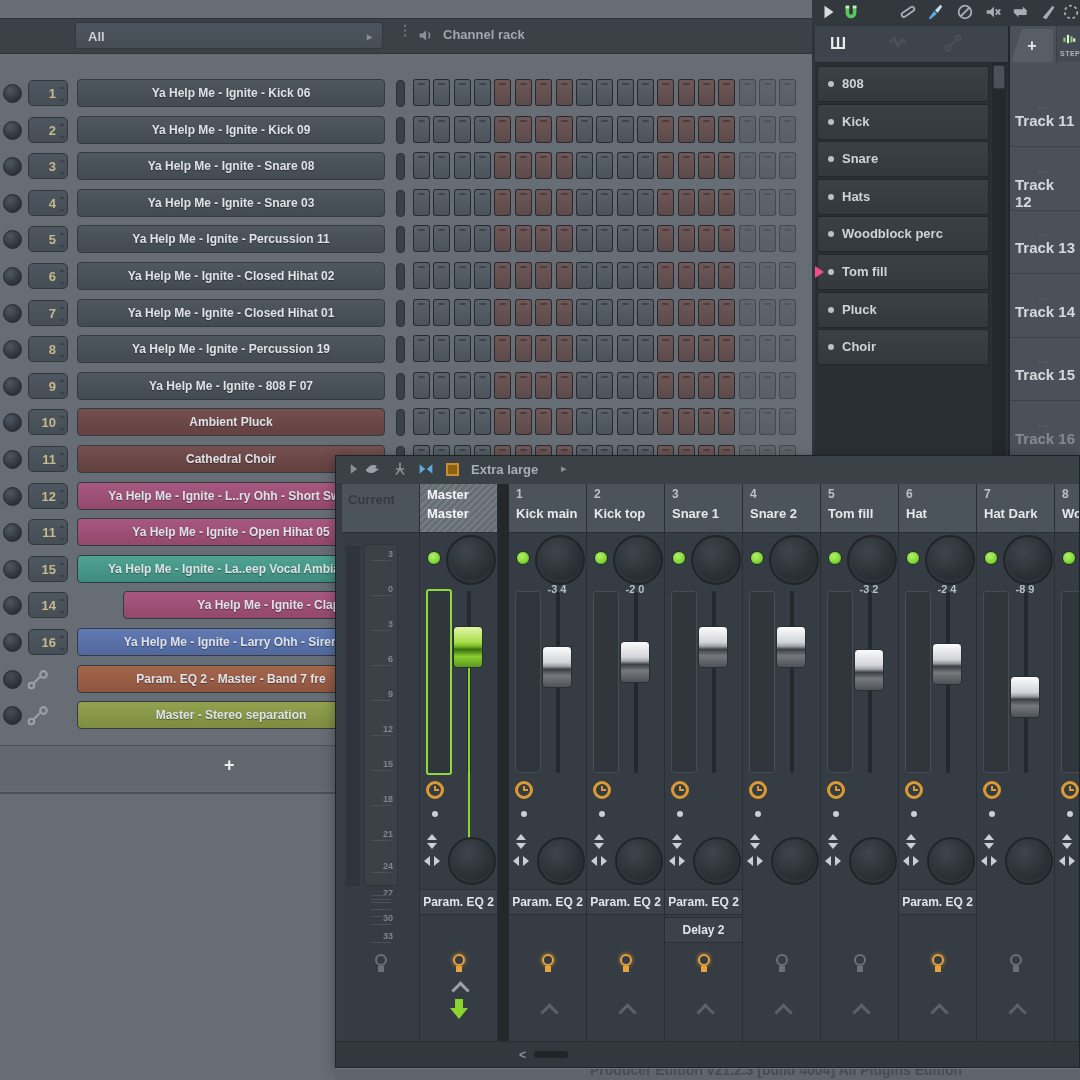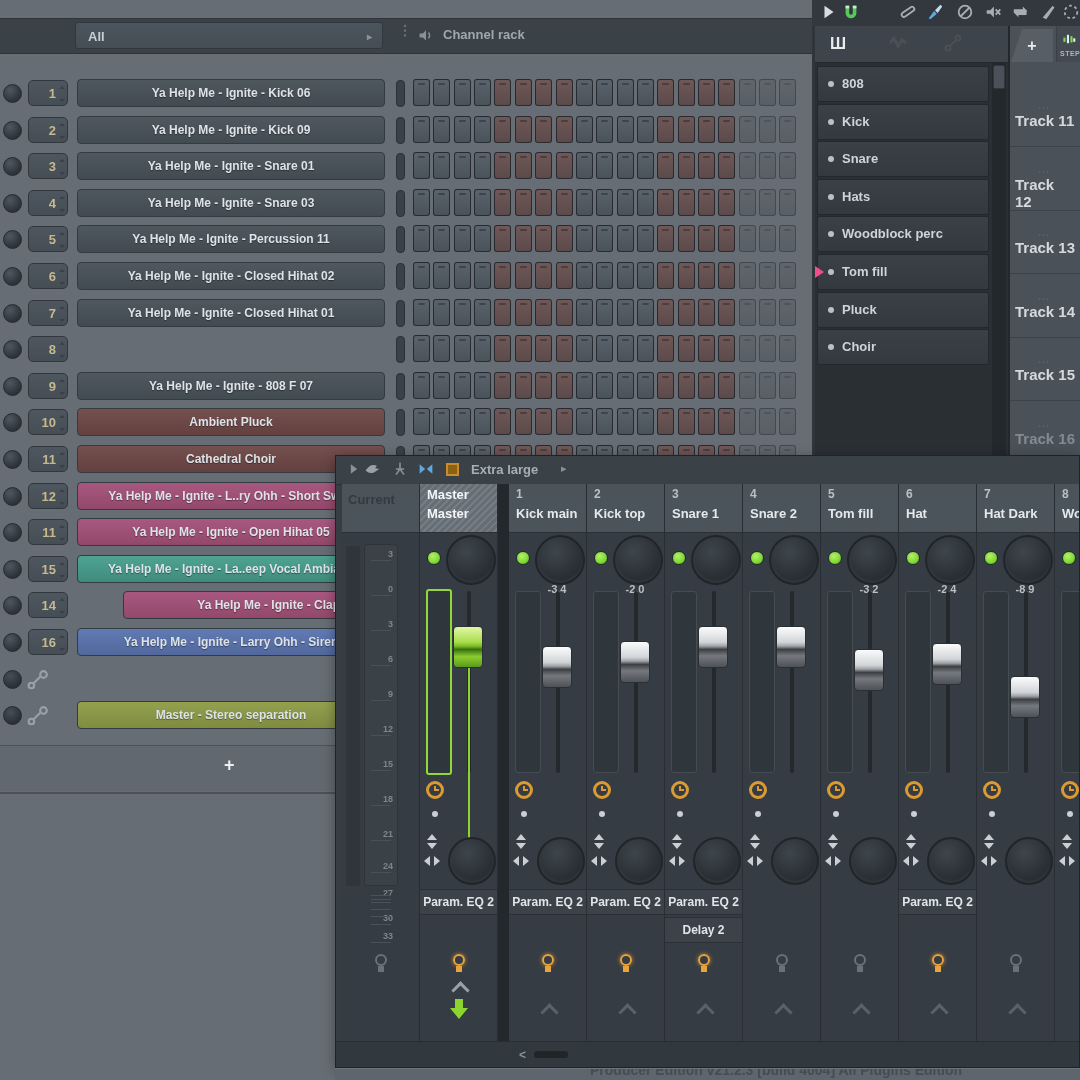--- a/index.html
+++ b/index.html
@@ -270,21 +270,21 @@
           <div class="step d abs" style="left: 779.3px; top: 0px;">
             <i></i>
           </div>
         </div>
         <div class="abs" style="left: 0px; top: 100.2px; width: 812px; height: 36px;">
           <div class="led abs" style="left: 3px; top: 5px;"></div>
           <div class="badge abs" style="left: 28px; top: 1px;"><span>3</span><div class="spin">
               <i class="up"></i>
               <i class="dn"></i>
             </div></div>
-          <div class="chbtn abs" style="left: 77px; top: 0px; background: linear-gradient(rgb(79, 88, 95), rgb(67, 75, 82));"><span>Ya Help Me - Ignite - Snare 01</span></div>
+          <div class="chbtn abs" style="left: 77px; top: 0px; background: linear-gradient(rgb(79, 88, 95), rgb(67, 75, 82));"><span>Ya Help Me - Ignite - Snare 08</span></div>
           <div class="mini-slider abs" style="left: 396px; top: 1px;"></div>
           <div class="step g abs" style="left: 413px; top: 0px;">
             <i></i>
           </div>
           <div class="step g abs" style="left: 433.4px; top: 0px;">
             <i></i>
           </div>
           <div class="step g abs" style="left: 453.7px; top: 0px;">
             <i></i>
           </div>
@@ -600,20 +600,21 @@
           <div class="step d abs" style="left: 779.3px; top: 0px;">
             <i></i>
           </div>
         </div>
         <div class="abs" style="left: 0px; top: 283.2px; width: 812px; height: 36px;">
           <div class="led abs" style="left: 3px; top: 5px;"></div>
           <div class="badge abs" style="left: 28px; top: 1px;"><span>8</span><div class="spin">
               <i class="up"></i>
               <i class="dn"></i>
             </div></div>
+          <div class="chbtn abs" style="left: 77px; top: 0px; background: linear-gradient(rgb(79, 88, 95), rgb(67, 75, 82));"><span>Ya Help Me - Ignite - Percussion 19</span></div>
           <div class="mini-slider abs" style="left: 396px; top: 1px;"></div>
           <div class="step g abs" style="left: 413px; top: 0px;">
             <i></i>
           </div>
           <div class="step g abs" style="left: 433.4px; top: 0px;">
             <i></i>
           </div>
           <div class="step g abs" style="left: 453.7px; top: 0px;">
             <i></i>
           </div>
@@ -1194,20 +1195,21 @@
             <i></i>
           </div>
         </div>
         <div class="abs" style="left: 0px; top: 612.6px; width: 812px; height: 36px;">
           <div class="led" style="position: absolute; left: 3px; top: 5px; background: radial-gradient(circle at 38% 30%, rgb(69, 79, 88), rgb(42, 48, 54) 70%);"></div>
           <div class="abs" style="left: 27px; top: 4px; width: 22px; height: 22px;"><svg width="22" height="22" viewBox="0 0 20 20" style="overflow:visible">
               <circle cx="4" cy="15" r="2.5" fill="none" stroke="#99A1A8" stroke-width="2"></circle>
               <circle cx="15" cy="5" r="3" fill="none" stroke="#99A1A8" stroke-width="2"></circle>
               <line x1="6" y1="13" x2="12" y2="7" stroke="#99A1A8" stroke-width="2"></line>
             </svg></div>
+          <div class="chbtn abs" style="left: 77px; top: 0px; background: linear-gradient(rgb(164, 102, 76), rgb(143, 85, 64));"><span>Param. EQ 2 - Master - Band 7 fre</span></div>
           <div class="mini-slider abs" style="left: 396px; top: 1px;"></div>
           <div class="step g abs" style="left: 413px; top: 0px;">
             <i></i>
           </div>
           <div class="step g abs" style="left: 433.4px; top: 0px;">
             <i></i>
           </div>
           <div class="step g abs" style="left: 453.7px; top: 0px;">
             <i></i>
           </div>

